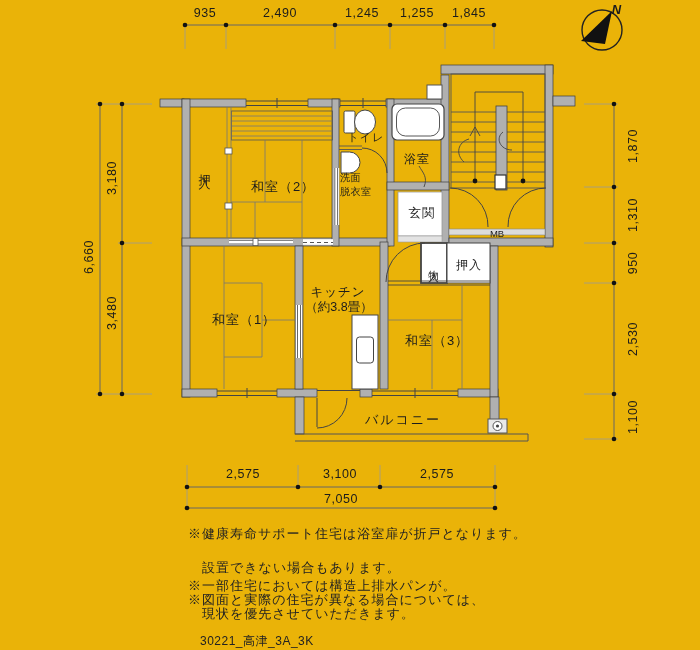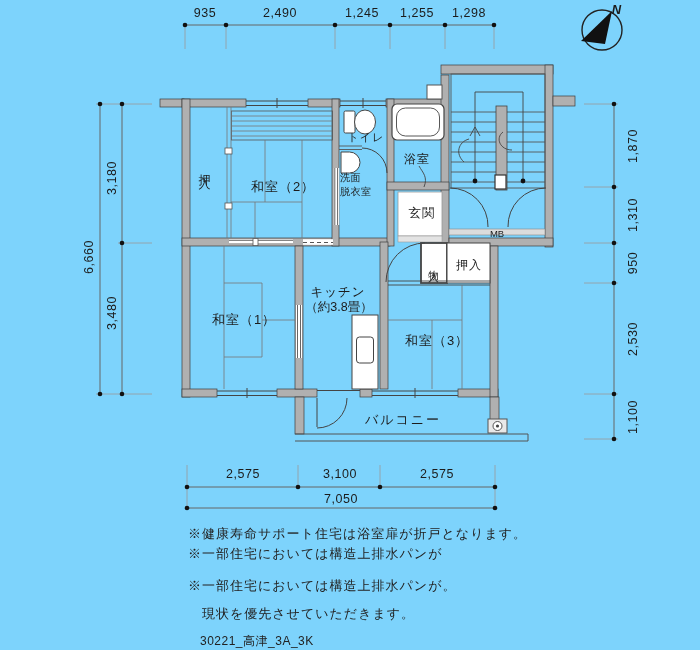--- a/index.html
+++ b/index.html
@@ -1,16 +1,16 @@
 <!DOCTYPE html>
 <html><head>
 <meta charset="utf-8">
 <style>
   html,body{margin:0;padding:0;background:#fff;}
-  .stage{position:relative;width:700px;height:650px;background:#7dd3fc;overflow:hidden;
+  .stage{position:relative;width:700px;height:650px;background:#eab308;overflow:hidden;
          font-family:"Liberation Sans","DejaVu Sans",sans-serif;color:#1c1c1c;}
   svg{position:absolute;left:0;top:0;}
   .lbl{position:absolute;transform:translate(-50%,-50%);white-space:nowrap;
        font-size:13px;letter-spacing:1px;color:#1c1c1c;}
   .lbl-left{position:absolute;transform:translateY(-50%);white-space:nowrap;
        font-size:10px;letter-spacing:0.5px;color:#1c1c1c;}
   .rot{transform:translate(-50%,-50%) rotate(-90deg);}
   .vert{writing-mode:vertical-rl;letter-spacing:3px;}
   .dim{font-size:12.5px;letter-spacing:0.5px;}
   .note{position:absolute;left:188px;transform:translateY(-50%);white-space:nowrap;
@@ -246,21 +246,21 @@
         <line x1="231" y1="107" x2="231" y2="238"></line>
     <rect x="225" y="148" width="7" height="6" fill="#fff" stroke="#555"></rect>
     <rect x="225" y="203" width="7" height="6" fill="#fff" stroke="#555"></rect>
   </g>
 </svg>
 
   <div class="lbl dim" style="left:205px;top:13px">935</div>
   <div class="lbl dim" style="left:280px;top:13px">2,490</div>
   <div class="lbl dim" style="left:362px;top:13px">1,245</div>
   <div class="lbl dim" style="left:417px;top:13px">1,255</div>
-  <div class="lbl dim" style="left:469px;top:13px">1,298</div>
+  <div class="lbl dim" style="left:469px;top:13px">1,845</div>
 
   <div class="lbl dim rot" style="left:89px;top:257px">6,660</div>
   <div class="lbl dim rot" style="left:112px;top:178px">3,180</div>
   <div class="lbl dim rot" style="left:112px;top:313px">3,480</div>
 
   <div class="lbl dim rot" style="left:633px;top:146px">1,870</div>
   <div class="lbl dim rot" style="left:633px;top:215px">1,310</div>
   <div class="lbl dim rot" style="left:633px;top:263px">950</div>
   <div class="lbl dim rot" style="left:633px;top:339px">2,530</div>
   <div class="lbl dim rot" style="left:633px;top:417px">1,100</div>
@@ -282,18 +282,19 @@
   <div class="lbl" style="left:497px;top:233px;font-size:9.5px;letter-spacing:0">MB</div>
   <div class="lbl vert" style="left:434px;top:263px;font-size:10.5px;letter-spacing:1px">物入</div>
   <div class="lbl" style="left:469px;top:265px;font-size:12px">押入</div>
   <div class="lbl" style="left:338px;top:292px;font-size:12.5px">キッチン</div>
   <div class="lbl" style="left:339px;top:307px;font-size:12.5px;letter-spacing:0">（約3.8畳）</div>
   <div class="lbl" style="left:244px;top:320px">和室（1）</div>
   <div class="lbl" style="left:437px;top:341px">和室（3）</div>
   <div class="lbl" style="left:403px;top:420px;letter-spacing:2px">バルコニー</div>
 
   <div class="note" style="top:534px">※健康寿命サポート住宅は浴室扉が折戸となります。</div>
-  <div class="note" style="top:554px">※一部住宅においては構造上排水パンが</div>
+  <div class="note" style="top:568px">　設置できない場合もあります。</div>
   <div class="note" style="top:586px">※一部住宅においては構造上排水パンが。</div>
+  <div class="note" style="top:600px">※図面と実際の住宅が異なる場合については、</div>
   <div class="note" style="top:614px">　現状を優先させていただきます。</div>
 
   <div class="footer" style="left:200px;top:633px">30221_高津_3A_3K</div>
 </div>
 
 </body></html>

